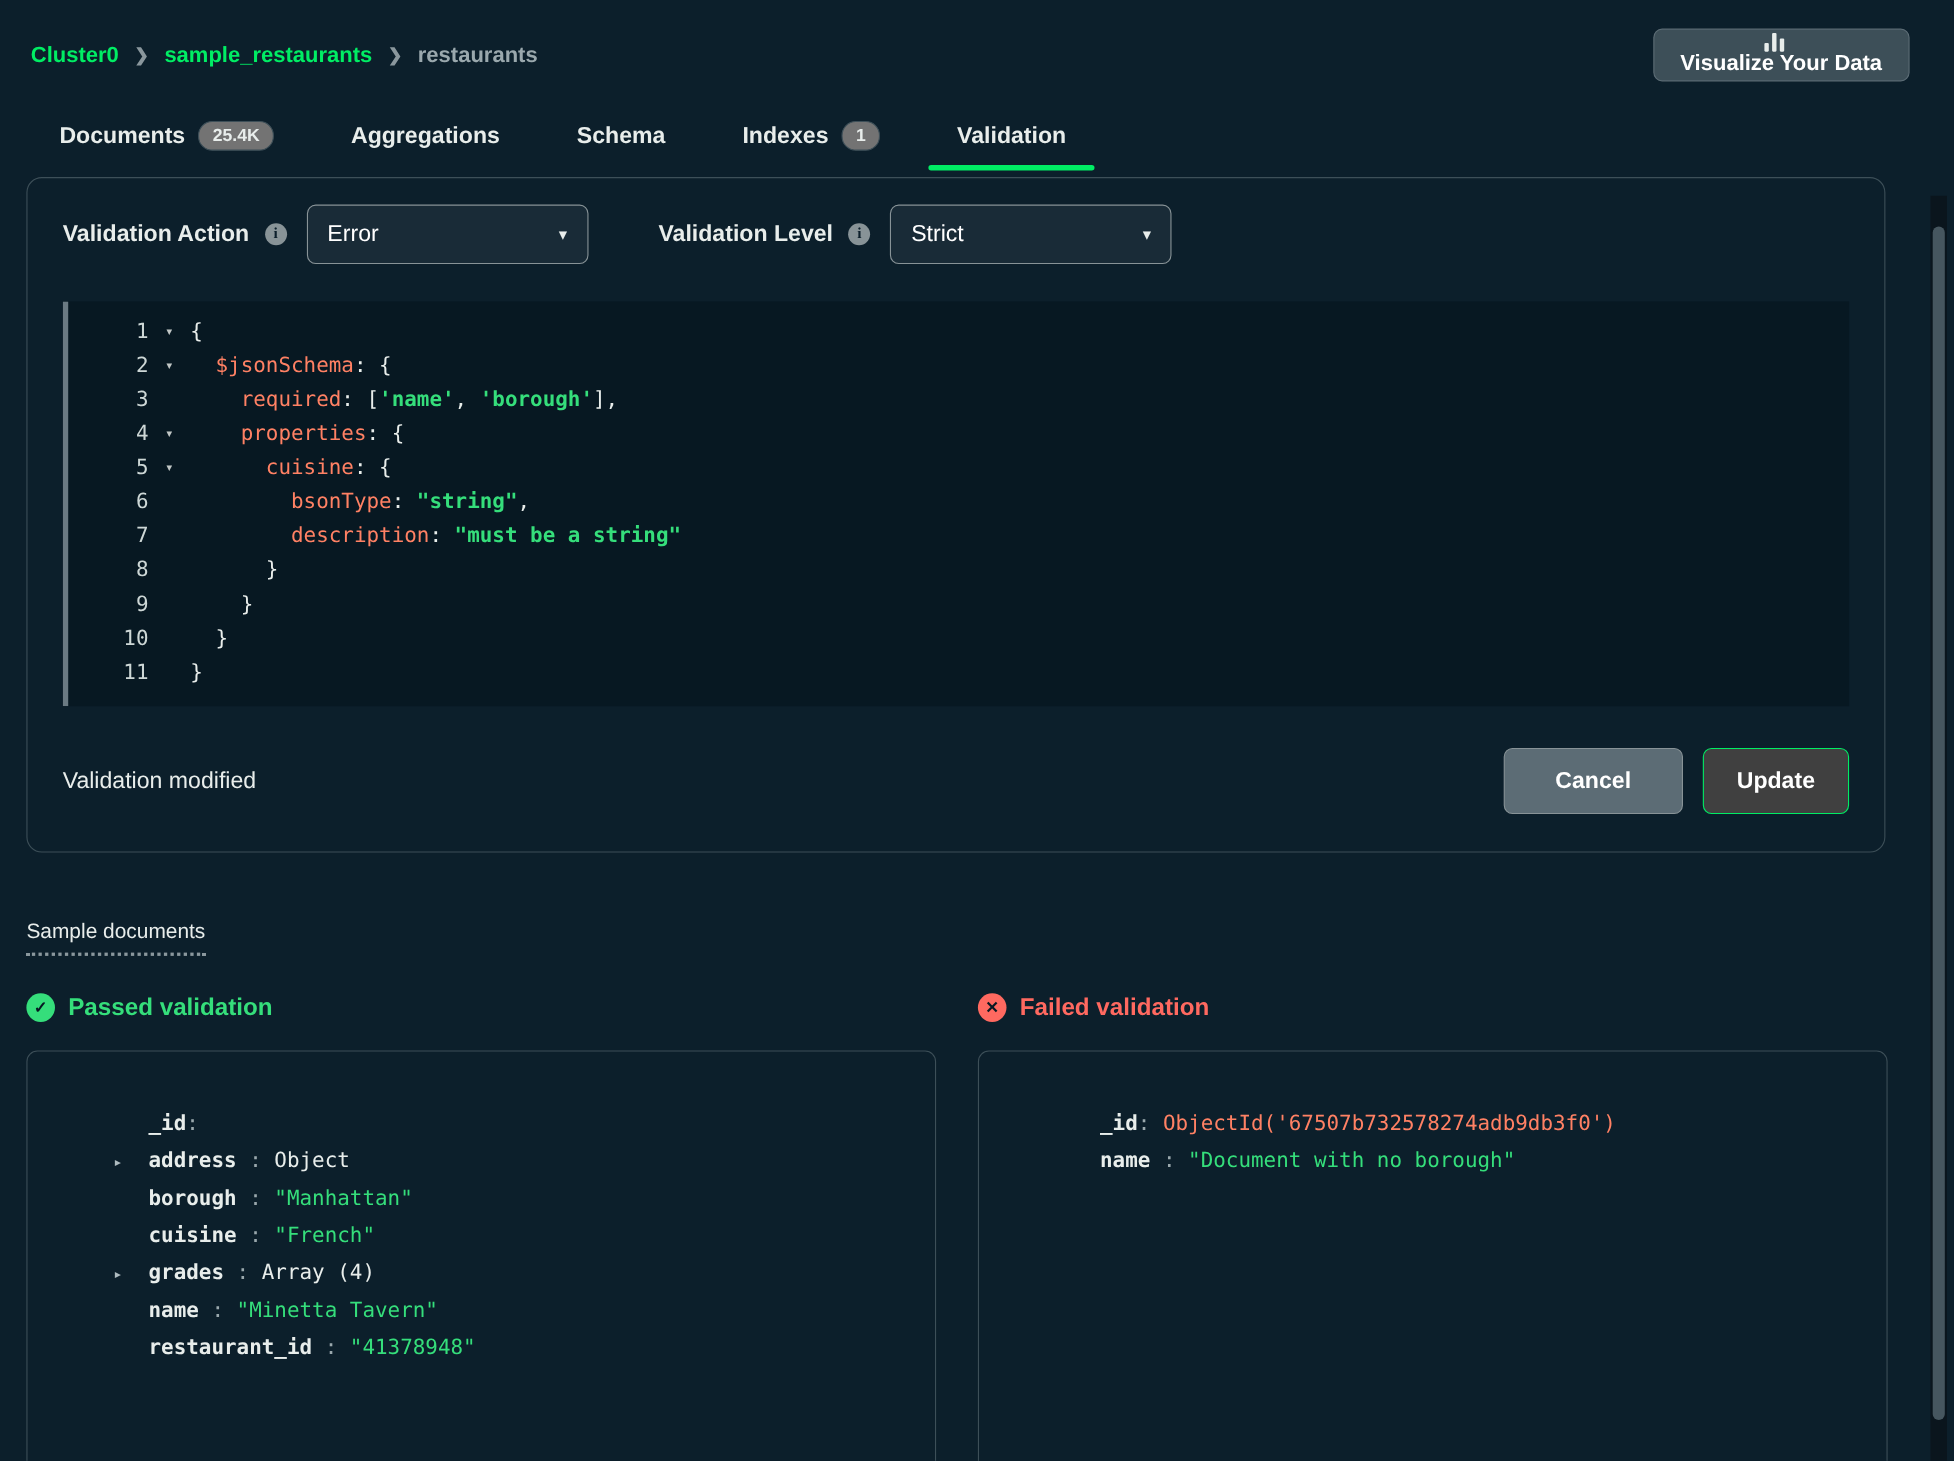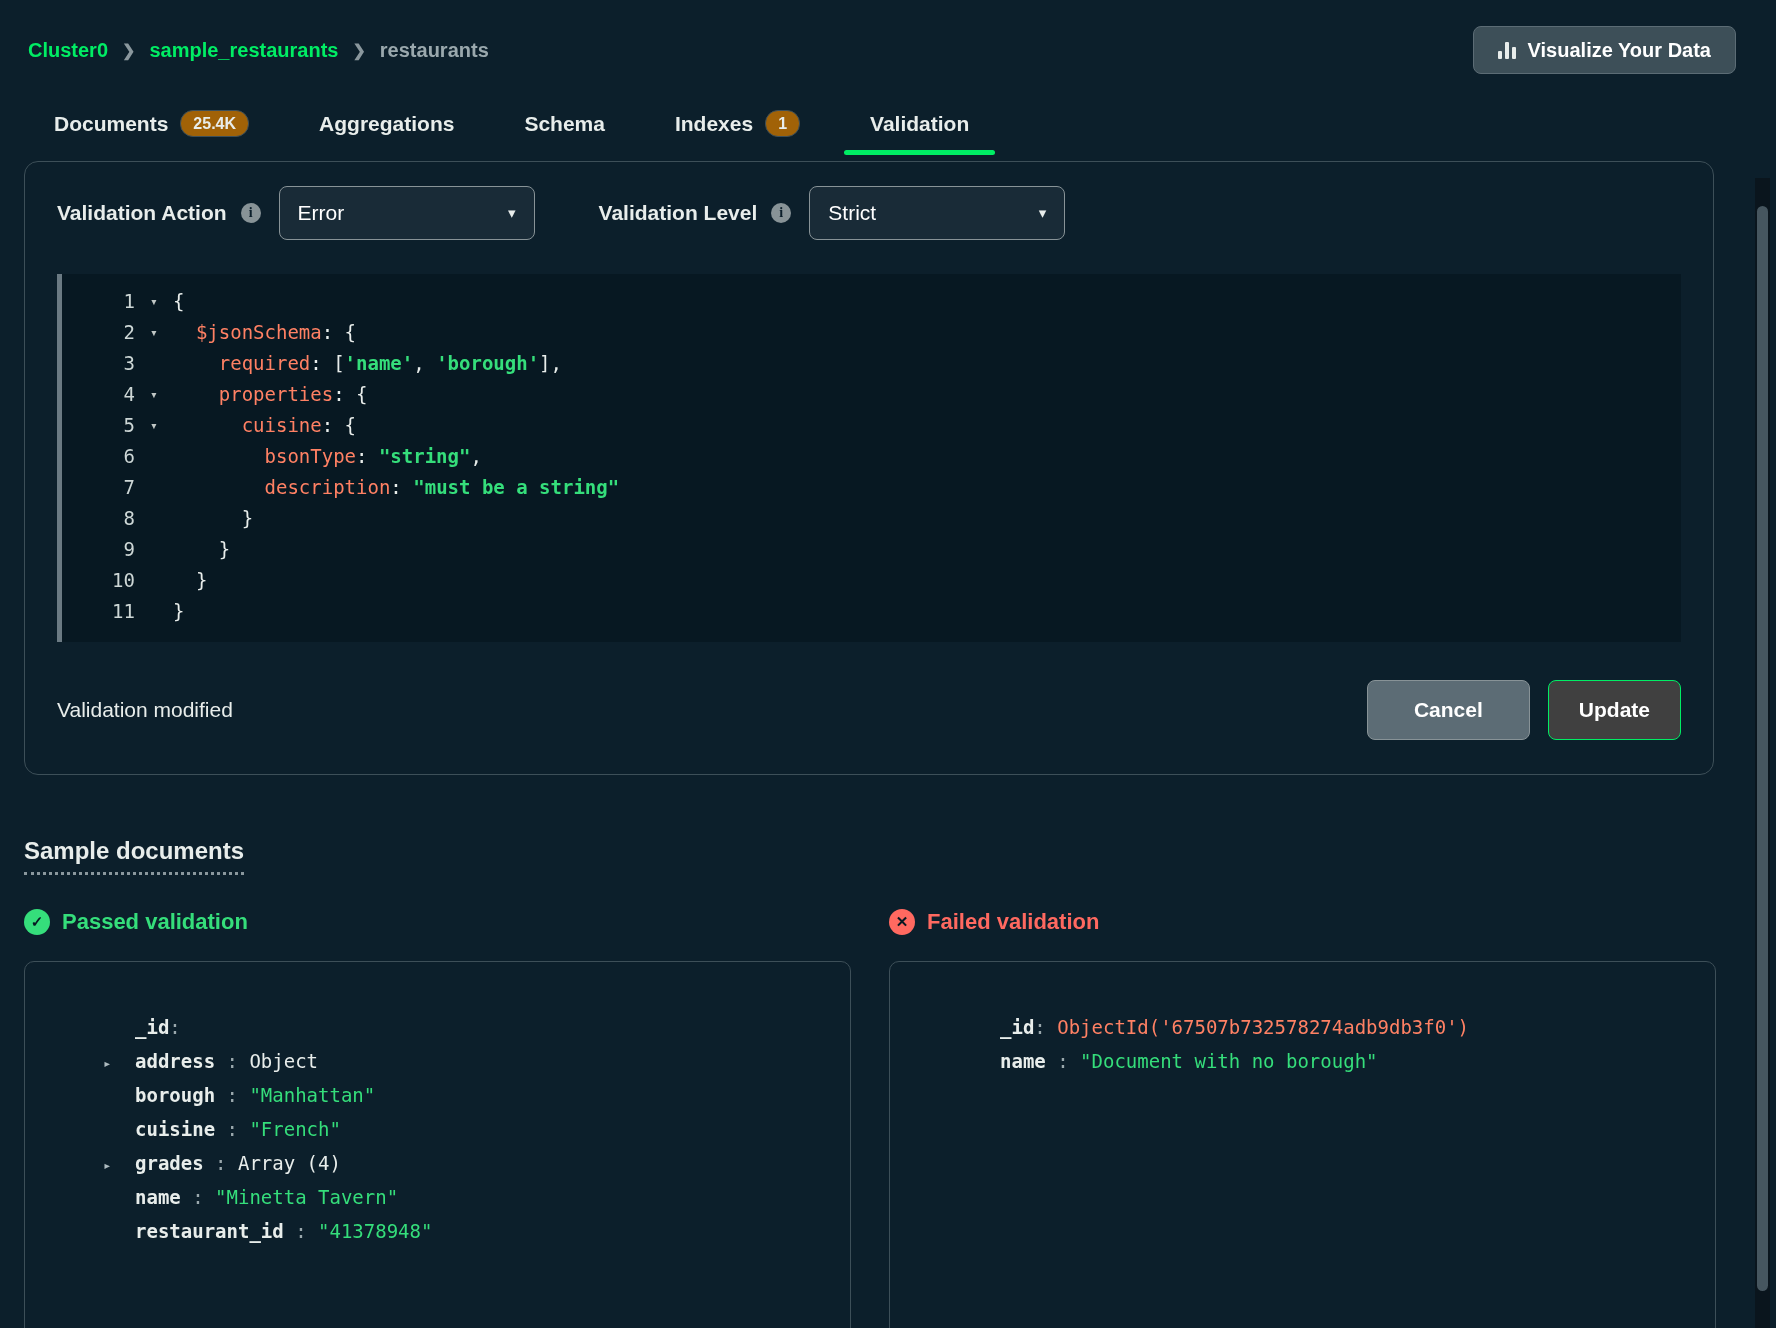--- a/index.html
+++ b/index.html
@@ -12,33 +12,33 @@
     position:relative;
   }
 
   
   .topbar { display:flex; justify-content:space-between; align-items:center; padding:26px 40px 0 28px; }
   .breadcrumb { display:flex; align-items:center; gap:14px; font-size:20px; font-weight:700; }
   .crumb.green { color:var(--accent-green,#00ED64); cursor:pointer; }
   .crumb.muted { color:#9aa8ad; font-weight:700; }
   .crumb-sep { color:#8a979d; font-size:16px; font-weight:700; }
 
-  .btn { display:inline-flex; align-items:center; justify-content:center; border-radius:8px; cursor:pointer; font-family:"Liberation Sans",sans-serif; }
+  .btn { display:inline-flex; align-items:center; justify-content:center; border-radius:8px; cursor:pointer; font-family:"Liberation Sans",sans-serif;flex-direction:column; }
   .btn-visualize { height:48px; padding:0 24px; background:#3D4F58; border:1px solid #5C6C75; color:#fff; font-size:20px; font-weight:600; }
   .chart-icon { display:inline-flex; align-items:flex-end; gap:3px; height:17px; margin-right:12px; }
   .chart-icon i { display:block; width:4px; background:#E8EDEB; border-radius:1px; }
   .chart-icon i:nth-child(1){ height:8px; }
   .chart-icon i:nth-child(2){ height:17px; }
   .chart-icon i:nth-child(3){ height:12px; }
 
   
   .tabbar { display:flex; align-items:stretch; gap:18px; margin-top:22px; padding-left:28px; }
   .tab { position:relative; padding:14px 26px 18px 26px; font-size:21px; font-weight:600; color:#E8EDEB; cursor:pointer; display:flex; align-items:center; gap:12px; }
   .tab.active::after { content:""; position:absolute; left:0; right:0; bottom:0; height:5px; border-radius:3px; background:var(--accent-green,#00ED64); }
-  .badge { background:#a16207; border:1px solid #3D4F58; color:#E8EDEB; font-size:16px; font-weight:700; border-radius:13px; padding:3px 12px; line-height:1.2; }
+  .badge { background:#737373; border:1px solid #3D4F58; color:#E8EDEB; font-size:16px; font-weight:700; border-radius:13px; padding:3px 12px; line-height:1.2; }
 
   
   .validation-card { margin:6px 62px 0 24px; border:1px solid #3D4F58; border-radius:14px; padding:24px 32px 34px 32px; }
   .controls-row { display:flex; align-items:center; column-gap:14px; }
   .ctl-label { font-size:21px; font-weight:700; color:#E8EDEB; }
   .ctl-label.lvl { margin-left:50px; }
   .info-icon { width:20px; height:20px; border-radius:50%; background:#889397; color:#0c1f2b; font:700 14px/20px "Liberation Serif",serif; text-align:center; display:inline-block; cursor:pointer; }
   .select { display:flex; align-items:center; justify-content:space-between; width:256px; height:54px; padding:0 18px; background:#192b37; border:1px solid #889397; border-radius:8px; font-size:21px; color:#fff; cursor:pointer; margin-left:4px; }
   .select .caret { font-size:15px; color:#E8EDEB; }
 
@@ -54,21 +54,21 @@
   .tk-s { color:var(--code-string,#35DE7B); font-weight:700;margin-top:48px; }
 
   
   .card-footer { display:flex; justify-content:space-between; align-items:center; margin-top:38px; }
   .modified-text { font-size:21px; color:#E8EDEB; }
   .footer-btns { display:flex; gap:18px; }
   .btn-cancel { height:60px; padding:0 46px; background:#5C6C75; border:1px solid #889397; color:#fff; font-size:21px; font-weight:700; }
   .btn-update { height:60px; padding:0 30px; background:#404040; border:1px solid #00ED64; color:#fff; font-size:21px; font-weight:700; }
 
   
-  .sample-title { display:inline-block; margin:62px 0 0 24px; font-size:24px; font-weight:700; color:#E8EDEB; border-bottom:3px dotted #8a979d; padding-bottom:7px; }
+  .sample-title { display:inline-block; margin:62px 0 0 24px; font-size:19px; font-weight:400; color:#E8EDEB; border-bottom:3px dotted #8a979d; padding-bottom:7px; }
   .samples-grid { display:grid; grid-template-columns:1fr 1fr; gap:38px; margin:34px 60px 0 24px; }
   .sample-status { display:flex; align-items:center; gap:12px; font-size:22px; font-weight:700; margin-bottom:26px; }
   .sample-status.passed { color:var(--passed-green,#35DE7B); }
   .sample-status.failed { color:var(--failed-red,#FF6960); }
   .status-icon { width:26px; height:26px; border-radius:50%; display:inline-flex; align-items:center; justify-content:center; font-size:15px; font-weight:700; color:#071822; flex:none; }
   .passed .status-icon { background:var(--passed-green,#35DE7B); }
   .failed .status-icon { background:var(--failed-red,#FF6960); }
 
   .doc-card { border:1px solid #3D4F58; border-radius:10px; height:440px; padding:48px 20px 20px 78px; overflow:hidden; }
   .doc-row { display:flex; align-items:baseline; height:34px; line-height:34px; font-family:"DejaVu Sans Mono",monospace; font-size:19px; }

